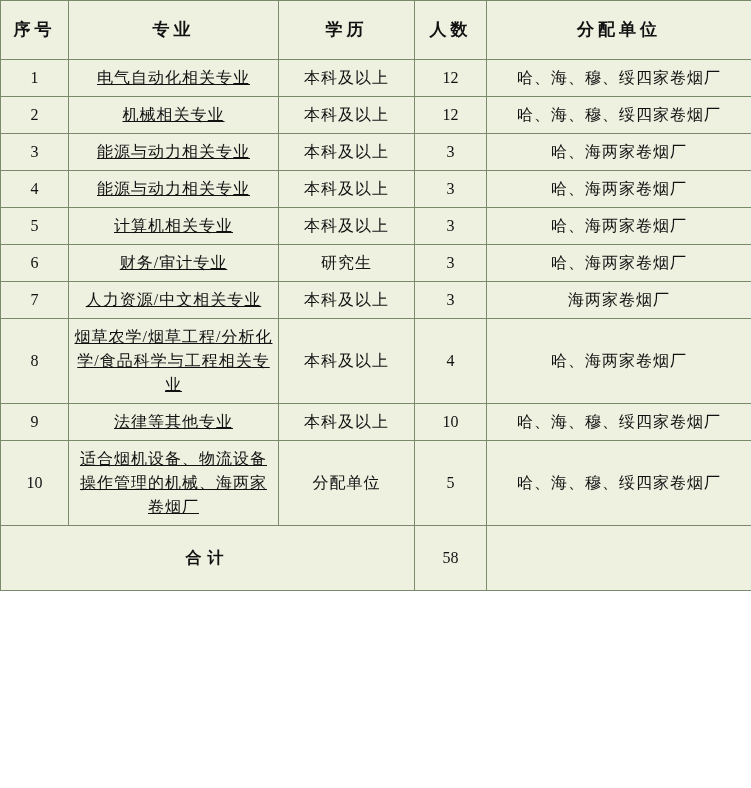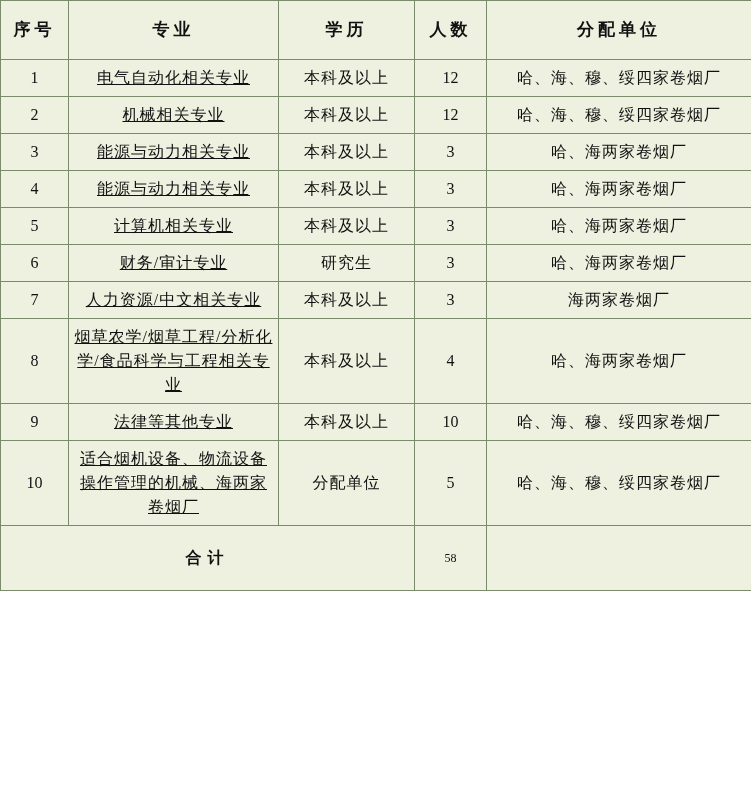--- a/index.html
+++ b/index.html
@@ -69,21 +69,21 @@
     padding-right: 8px;
     letter-spacing: 1px;
   }
   tr.row-total td.total-label {
     letter-spacing: 6px;
     font-size: 16px;
     height: 52px;
     font-weight: bold;
   }
   tr.row-total td.total-value {
-    font-size: 12px;
+    font-size: 16px;
     margin-left: 38px;
   }
   tr.row-total td.total-blank {
     background: #eef1e0;
   }
 </style>
 </head>
 <body>
 
 <div class="table-wrap">

